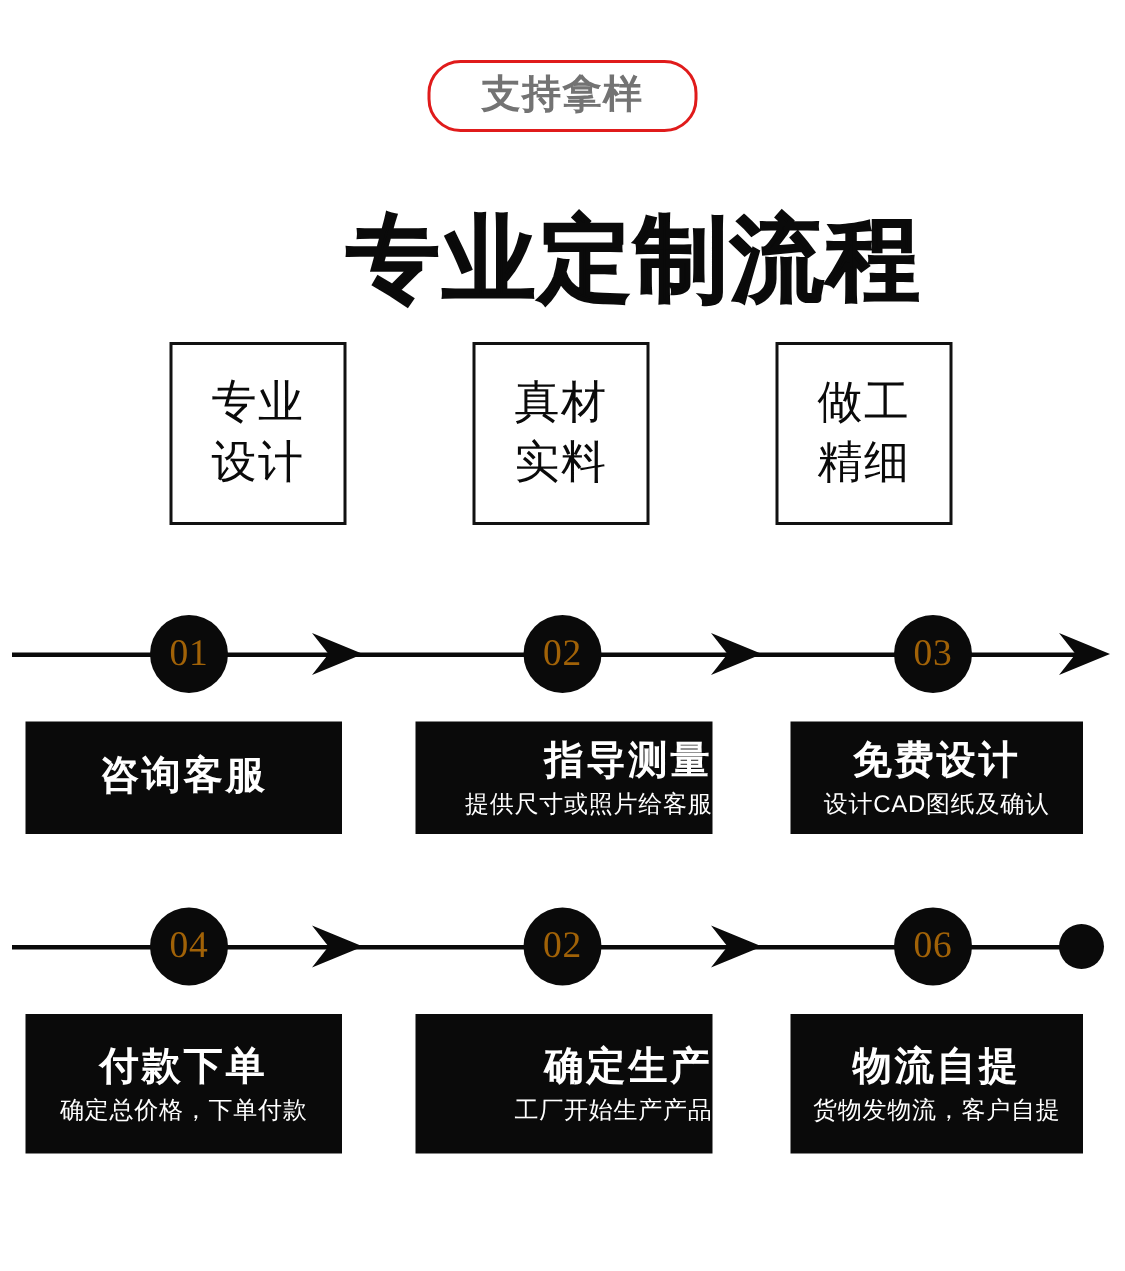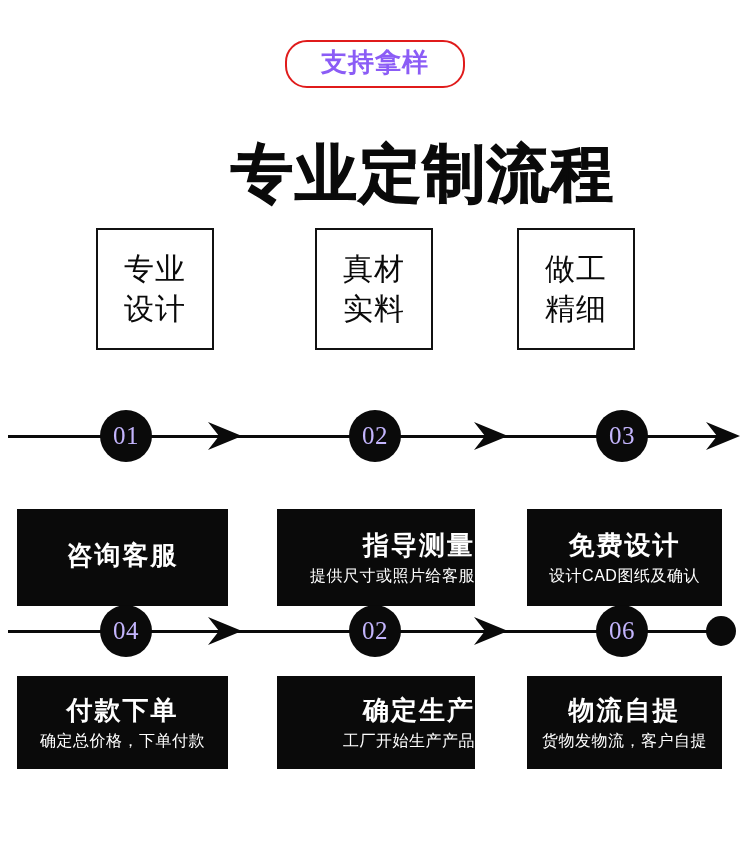--- a/index.html
+++ b/index.html
@@ -20,21 +20,21 @@
   .badge-wrap {
     position: absolute;
     top: 40px;
     left: 0;
     width: 750px;
     display: flex;
     justify-content: center;
   }
   .badge {
     border: 2px solid #e01b1b;
-    color: #8b5cf6;
+    color: #737373;
     border-radius: 22px;
     padding: 6px 34px 8px;
     font-size: 26px;
     font-weight: 700;
     line-height: 1.15;
     letter-spacing: 1px;
     white-space: nowrap;
   }
 
   
@@ -71,21 +71,21 @@
     width: 118px;
     height: 122px;
     border: 2px solid #111;
     box-sizing: border-box;
     display: flex;
     flex-direction: column;
     align-items: center;
     justify-content: center;
     background: #fff;
   }
-  .feature-box.f0 { left: 96px; align-items: center; }
+  .feature-box.f0 { left: 113px; align-items: center; }
   .feature-box.f1 { left: 315px; }
   .feature-box.f2 { left: 517px; }
   .feature-line {
     font-size: 30px;
     font-weight: 500;
     line-height: 1.32;
     letter-spacing: 1px;
     white-space: nowrap;
     color: #0a0a0a;
   }
@@ -112,21 +112,21 @@
     width: 714px;
   }
 
   .num-circle {
     position: absolute;
     top: 0;
     width: 52px;
     height: 52px;
     border-radius: 50%;
     background: #0a0a0a;
-    color: #c4b5fd;
+    color: #a16207;
     display: flex;
     align-items: center;
     justify-content: center;
     font-size: 25px;
     font-weight: 400;
     letter-spacing: 0.5px;
     font-family: "Liberation Serif", "DejaVu Serif", serif;
   }
   .num-circle.c0 { left: 100px; }
   .num-circle.c1 { left: 349px; }
@@ -165,21 +165,21 @@
     position: absolute;
     top: 0;
     background: #0a0a0a;
     color: #ffffff;
     display: flex;
     flex-direction: column;
     align-items: center;
     justify-content: center;
     box-sizing: border-box;
   }
-  .steps-row.s0 .step-card { height: 97px; margin-top: 28px; }
+  .steps-row.s0 .step-card { height: 75px; }
   .steps-row.s1 .step-card { height: 93px; }
 
   .step-card.p0 { left: 17px;  width: 211px; }
   .step-card.p1 { left: 277px; width: 198px; align-items: flex-end; }
   .step-card.p2 { left: 527px; width: 195px; }
 
   .step-title {
     font-size: 26px;
     font-weight: 700;
     line-height: 1.2;

